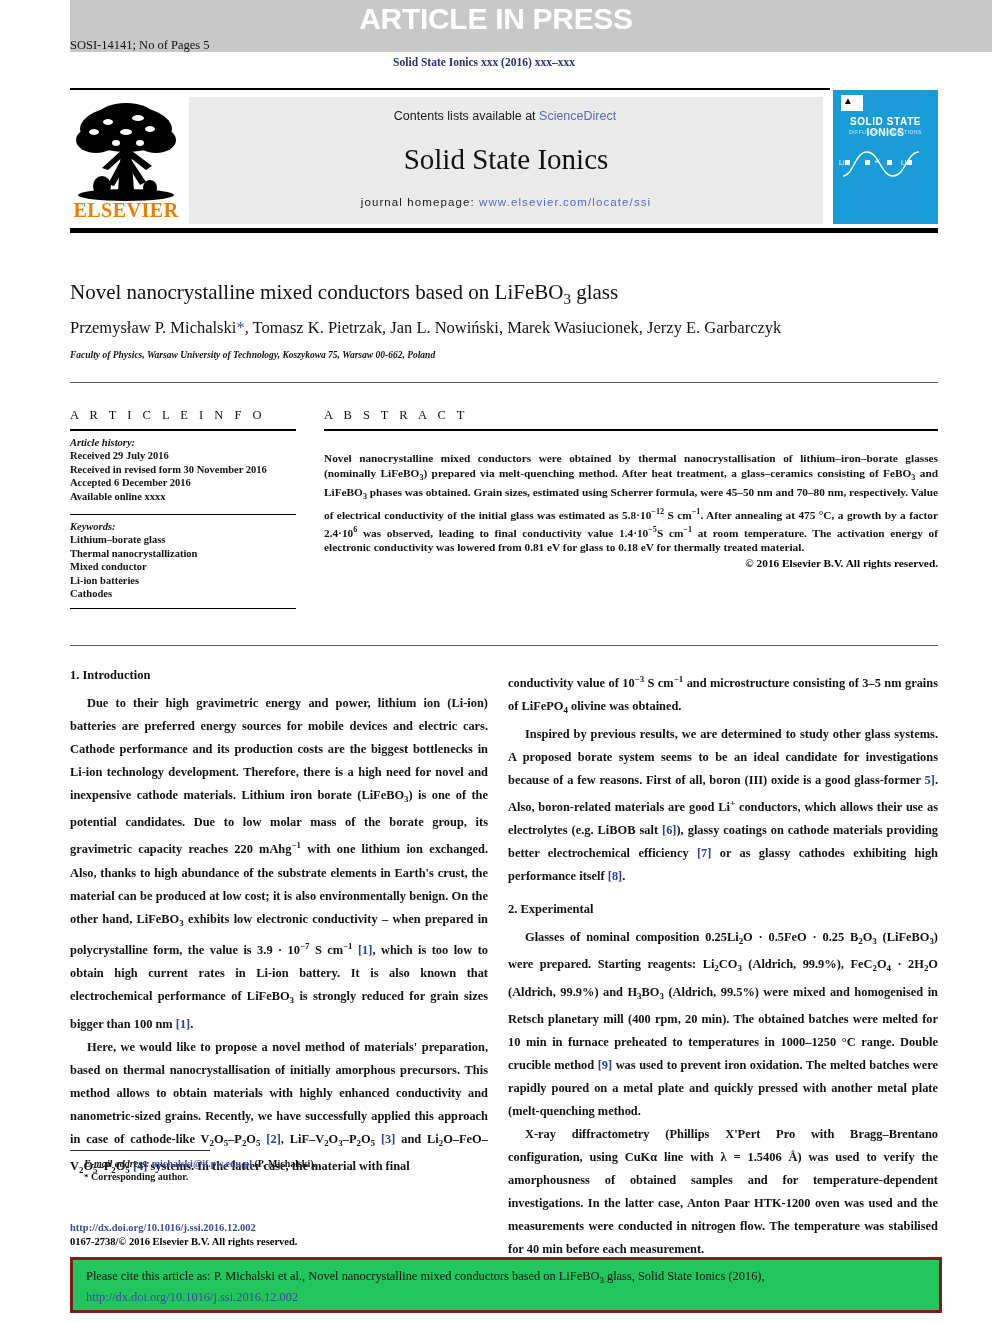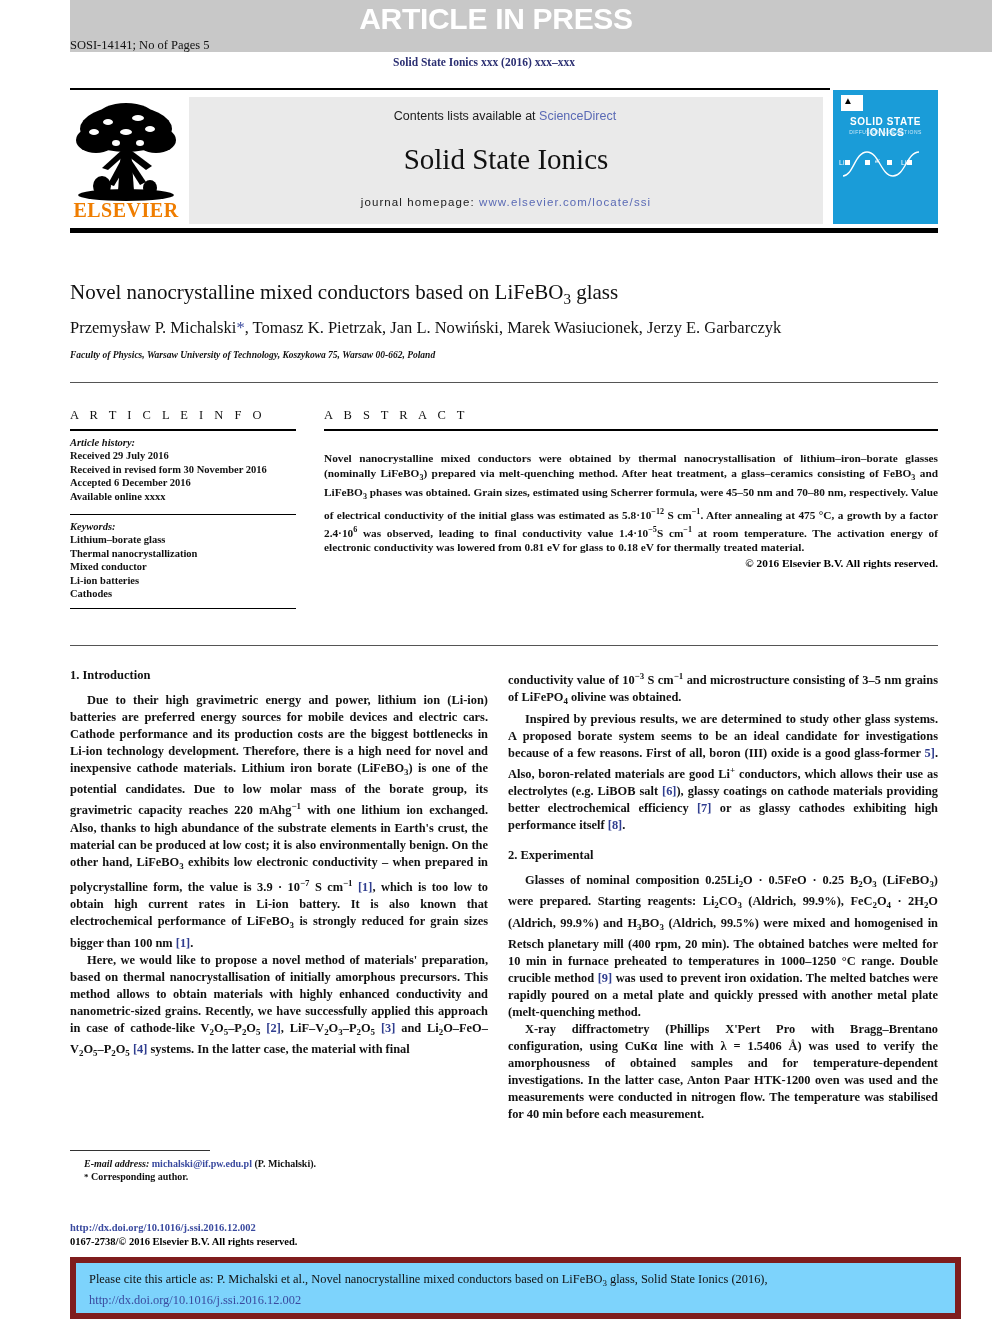--- a/index.html
+++ b/index.html
@@ -253,21 +253,21 @@
     font-family: "Liberation Serif", serif;
     font-weight: bold;
     font-size: 12.5px;
     color: #111;
     margin-bottom: 9px;
   }
   .body-p {
     font-family: "Liberation Serif", serif;
     font-size: 12.4px;
     font-weight: bold;
-    line-height: 17px;
+    line-height: 23px;
     text-align: justify;
     text-indent: 17px;
     color: #111;
     margin: 0;
   }
   .body-p.noindent { text-indent: 0; }
   .ref { color: #2f3d8f; }
   .body-head.second { margin-top: 14px; }
 
   
@@ -301,23 +301,22 @@
     font-weight: bold;
     line-height: 13.5px;
   }
   .doi-block .doi { color: #3a4a9f; }
 
   
   .cite-box {
     position: absolute;
     left: 70px; top: 1257px;
     width: 866px; height: 50px;
-    border: 6px solid #7f1d1d;
-    background: #7dd3fc;
-    padding-left: 13px;
+    border: 3px solid #7f1d1d;
+    background: #22c55e;
   }
   .cite-text {
     position: absolute;
     left: 13px; top: 8px;
     width: 845px;
     font-family: "Liberation Serif", serif;
     font-size: 12.4px;
     line-height: 17px;
     color: #111;
   }

